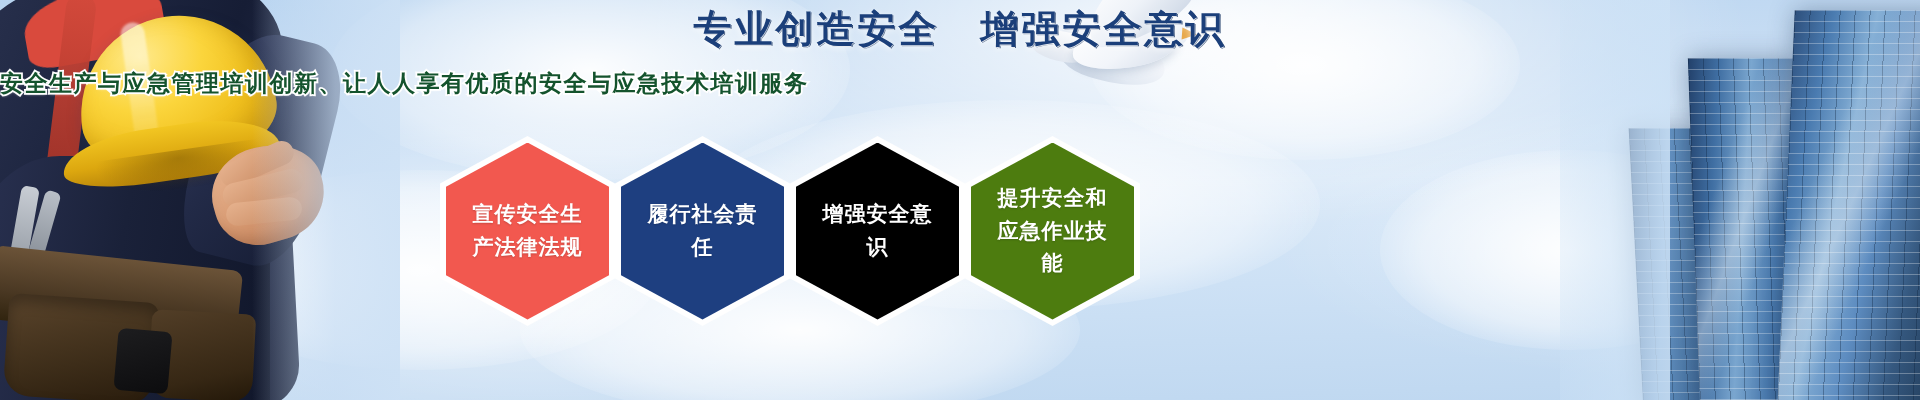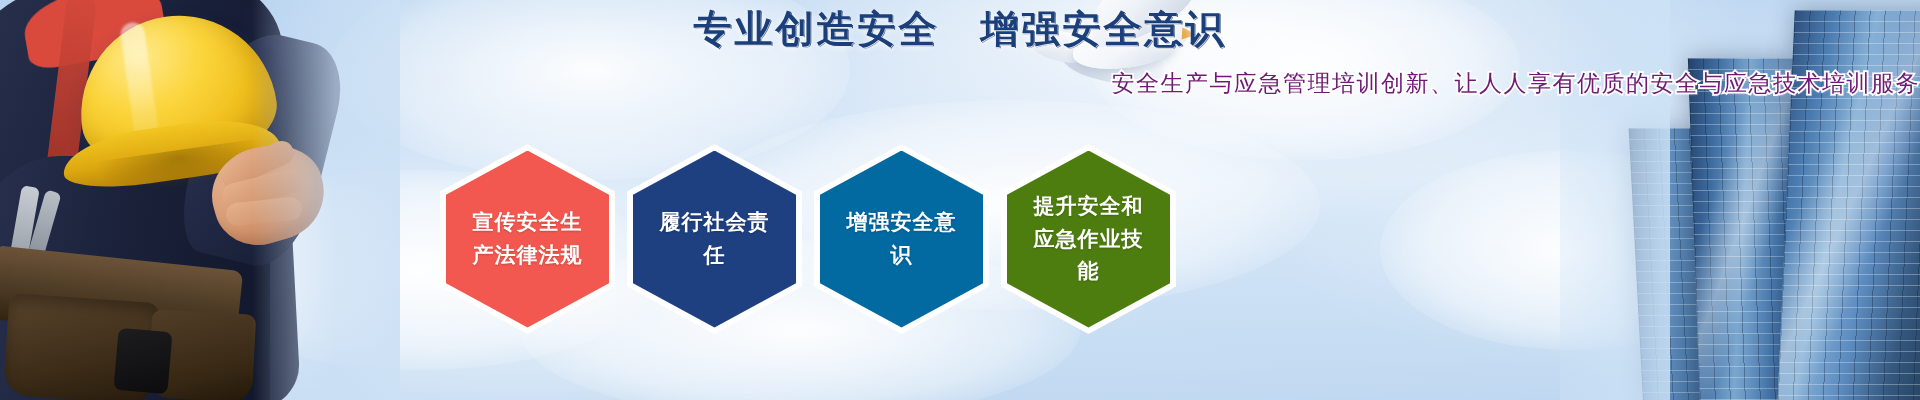--- a/index.html
+++ b/index.html
@@ -223,36 +223,36 @@
     color:#1b3f7a;
     white-space:pre;
     text-shadow:
       0 1px 0 rgba(255,255,255,.85),
       0 2px 6px rgba(255,255,255,.75),
       1px 1px 0 #12305f;
     font-family:"DejaVu Sans","Liberation Sans",sans-serif;
   }
   .subtitle {
     position:absolute; left:0; right:0; top:68px;
-    text-align:right;
+    text-align:left;
     font-size:23px;
-    font-weight:normal;
+    font-weight:bold;
     letter-spacing:1.5px;
-    color:#701a75;
+    color:#14532d;
     white-space:nowrap;
     -webkit-text-stroke:3.5px #ffffff;
     paint-order:stroke fill;
     text-shadow:0 1px 3px rgba(255,255,255,.9);
     font-family:"DejaVu Sans","Liberation Sans",sans-serif;
   }
 
   
   .hex-row {
-    position:absolute; left:440px; top:144px;
-    display:flex; align-items:flex-start; gap:12px;
+    position:absolute; left:440px; top:136px;
+    display:flex; align-items:flex-start; gap:0;
   }
   .hex-outer {
     width:175px; height:190px;
     clip-path:polygon(50% 0%, 100% 25%, 100% 75%, 50% 100%, 0% 75%, 0% 25%);
     background:#ffffff;
     display:flex; align-items:center; justify-content:center;
     filter:drop-shadow(0 4px 10px rgba(40,70,110,.22));
   }
   .hex-inner {
     width:163px; height:177px;
@@ -343,21 +343,21 @@
       </div>
     </div>
 
     <div class="hex-outer">
       <div class="hex-inner" style="background:#1e3f80">
         <span class="hex-label">履行社会责任</span>
       </div>
     </div>
 
     <div class="hex-outer">
-      <div class="hex-inner" style="background:#0369a1">
+      <div class="hex-inner" style="background:#000000">
         <span class="hex-label">增强安全意识</span>
       </div>
     </div>
 
     <div class="hex-outer">
       <div class="hex-inner" style="background:#4d7c0f">
         <span class="hex-label">提升安全和应急作业技能</span>
       </div>
     </div>
 

